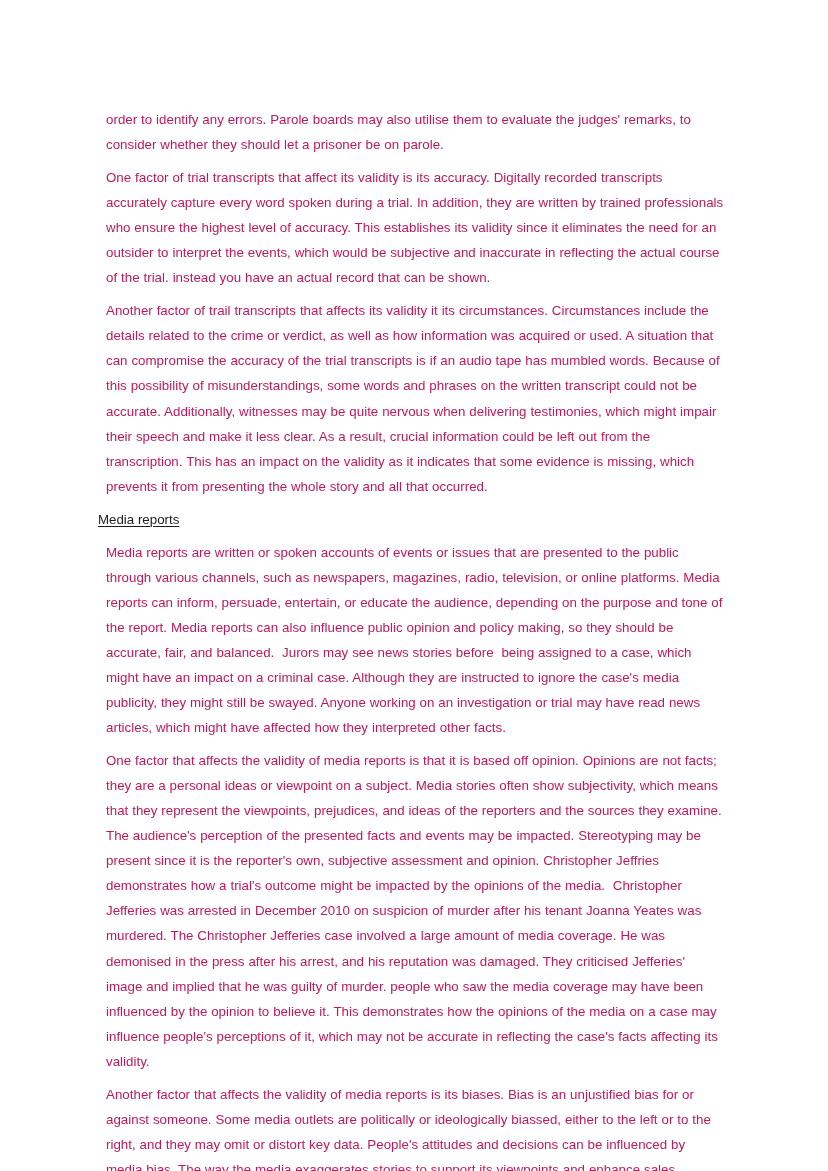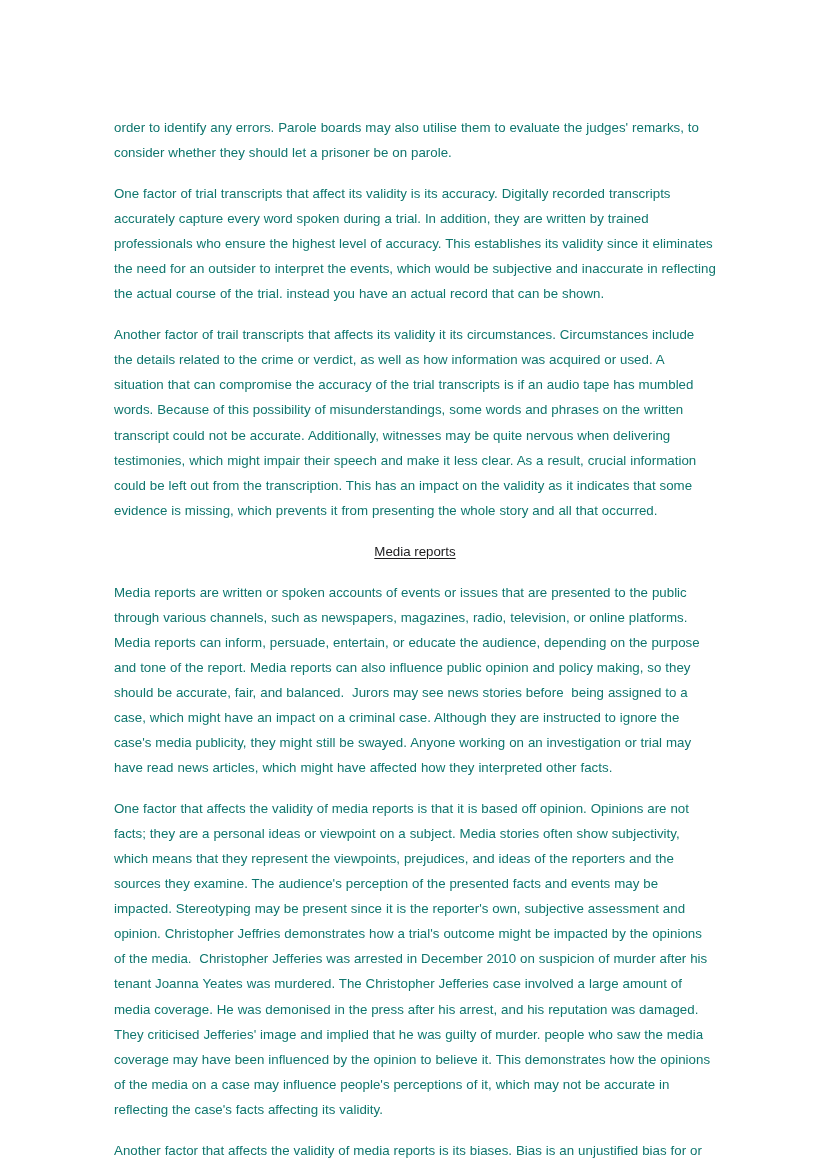--- a/index.html
+++ b/index.html
@@ -21,40 +21,39 @@
     overflow: hidden;
     box-sizing: border-box;
   }
   .text-column {
     position: absolute;
     left: 98px;
     top: 99px;
     width: 634px;
   }
   .para {
-    margin: 16px;
+    margin: 8px;
     padding: 0;
     font-size: 13.3px;
     line-height: 25.05px;
-    color: #0f766e;
+    color: #be185d;
     text-align: left;
     letter-spacing: 0.002em;
     word-spacing: 0.012em;
     white-space: pre-wrap;
     font-weight: 400;
   }
   .heading-underlined {
     margin: 0;
     padding: 0;
     font-size: 13.3px;
     line-height: 25.05px;
     color: #1d1d1f;
     font-weight: 400;
     white-space: pre-wrap;
-    text-align: center;
   }
   .heading-underlined span.u {
     text-decoration: underline;
     text-underline-offset: 2px;
     text-decoration-thickness: 1px;
   }
 </style>
 </head>
 <body>
 

